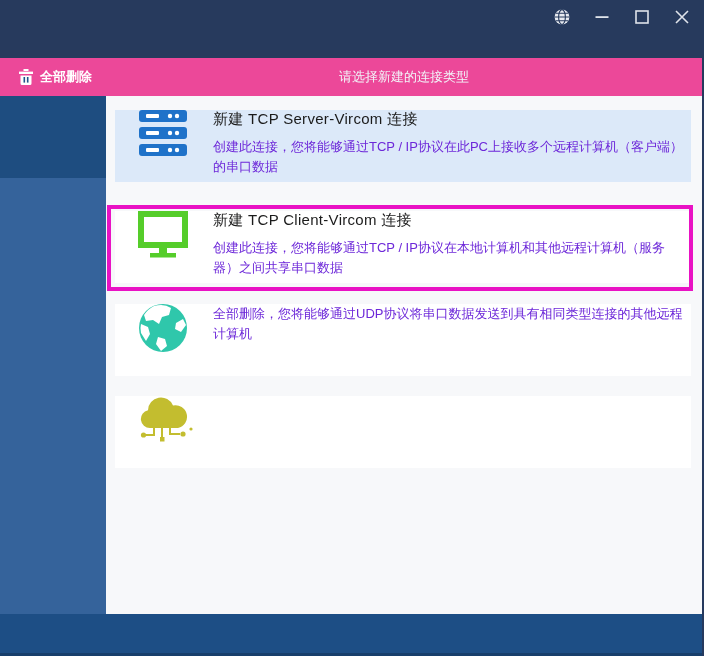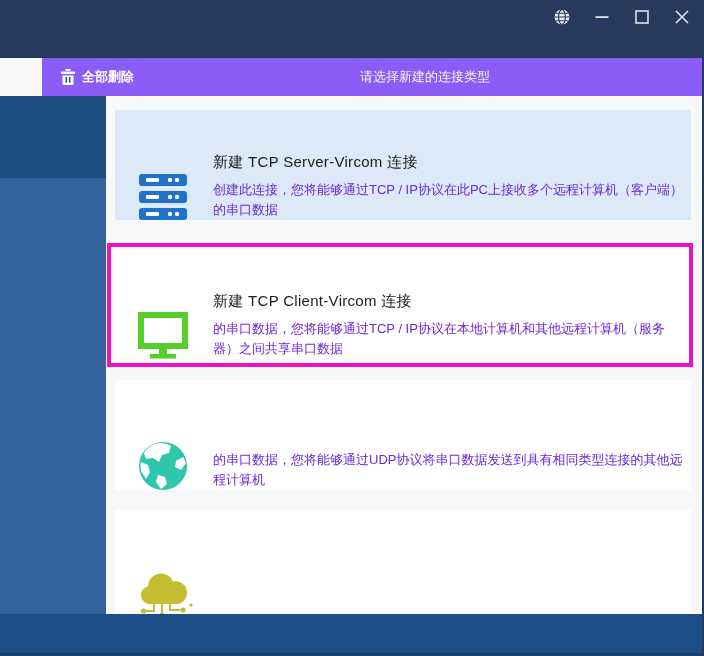--- a/index.html
+++ b/index.html
@@ -23,22 +23,22 @@
   }
   .win-controls { display: flex; margin-top: 4px; }
   .win-btn {
     width: 40px; height: 26px;
     display: flex; align-items: center; justify-content: center;
     cursor: default;
   }
 
   
   .headerbar {
-    height: 38px; background: #8b5cf6; flex: 0 0 38px;
-    position: relative; display: flex; align-items: center; margin-left: 42px;
+    height: 38px; background: #ec4899; flex: 0 0 38px;
+    position: relative; display: flex; align-items: center;
   }
   .delete-all {
     position: absolute; left: 19px; top: 0; height: 38px;
     display: flex; align-items: center; gap: 7px;
     color: #ffffff; font-weight: bold; font-size: 13px;
   }
   .header-title {
     position: absolute; left: 106px; right: 0; top: 0; height: 38px;
     display: flex; align-items: center; justify-content: center;
     color: #f2f5f9; font-size: 13px;
@@ -48,22 +48,22 @@
   .body { flex: 1 1 auto; display: flex; min-height: 0; }
   .sidebar { width: 106px; flex: 0 0 106px; background: #35639b; }
   .sidebar-selected { height: 82px; background: #1e4d80; }
   .main {
     flex: 1 1 auto; background: #f7f8fa;
     padding: 14px 11px 0 9px; overflow: hidden;
   }
 
   
   .card {
-    height: 110px; background: #ffffff;
-    display: flex; align-items: flex-end;
+    height: 72px; background: #ffffff;
+    display: flex; align-items: flex-start;
     cursor: pointer;
   }
   .card.tinted { background: #dce9f9; }
   .card-icon {
     flex: 0 0 52px; margin-left: 22px;
     display: flex; align-items: center; justify-content: center;
   }
   .card-text { margin-left: 24px; width: 472px; }
   .card-title {
     font-size: 15px; color: #1b1b1b; margin-bottom: 8px;
@@ -175,37 +175,37 @@
         <div class="card">
           <span class="card-icon">
             <svg width="50" height="47" viewBox="0 0 50 47">
               <rect x="3" y="3" width="44" height="31" fill="none" stroke="#55cd2a" stroke-width="6"></rect>
               <rect x="21" y="37" width="8" height="5" fill="#55cd2a"></rect>
               <rect x="12" y="42" width="26" height="4.5" fill="#55cd2a"></rect>
             </svg>
           </span>
           <div class="card-text">
             <div class="card-title">新建 TCP Client-Vircom 连接</div>
-            <div class="card-desc">的串口数据，您将能够通过TCP / IP协议在本地计算机和其他远程计算机（服务器）之间共享串口数据</div>
+            <div class="card-desc">创建此连接，您将能够通过TCP / IP协议在本地计算机和其他远程计算机（服务器）之间共享串口数据</div>
           </div>
         </div>
       </div>
 
       <div class="card card3">
         <span class="card-icon">
           <svg width="48" height="48" viewBox="0 0 48 48">
             <circle cx="24" cy="24" r="24" fill="#2fc7ab"></circle>
             <path d="M15 2 q10 -3 17 2 l-2 7 -7 2 -3 7 -6 -4 -7 1 -2 -6 q4 -6 10 -9 z" fill="#ffffff"></path>
             <path d="M37 19 l7 -4 3 6 -5 7 -6 -3 z" fill="#ffffff"></path>
             <path d="M2 20 l7 3 2 7 -4 7 -5 -8 q-1 -5 0 -9 z" fill="#ffffff"></path>
             <path d="M19 33 l7 2 2 7 -6 5 -5 -7 z" fill="#ffffff"></path>
           </svg>
         </span>
         <div class="card-text">
-          <div class="card-desc">的串口数据，您将能够通过UDP协议将串口数据发送到具有相同类型连接的其他远程计算机</div>
+          <div class="card-desc">全部删除，您将能够通过UDP协议将串口数据发送到具有相同类型连接的其他远程计算机</div>
         </div>
       </div>
 
       <div class="card card4">
         <span class="card-icon">
           <svg width="56" height="48" viewBox="0 0 56 48">
             <path d="M41 32 H13 a9 9 0 0 1 -2 -17.8 A13 13 0 0 1 36 9.5 A10 10 0 0 1 41 32 z" fill="#c3bd2f"></path>
             <g stroke="#c3bd2f" stroke-width="2" fill="none">
               <polyline points="9,39 17,39 17,32"></polyline>
               <polyline points="25,32 25,41"></polyline>

